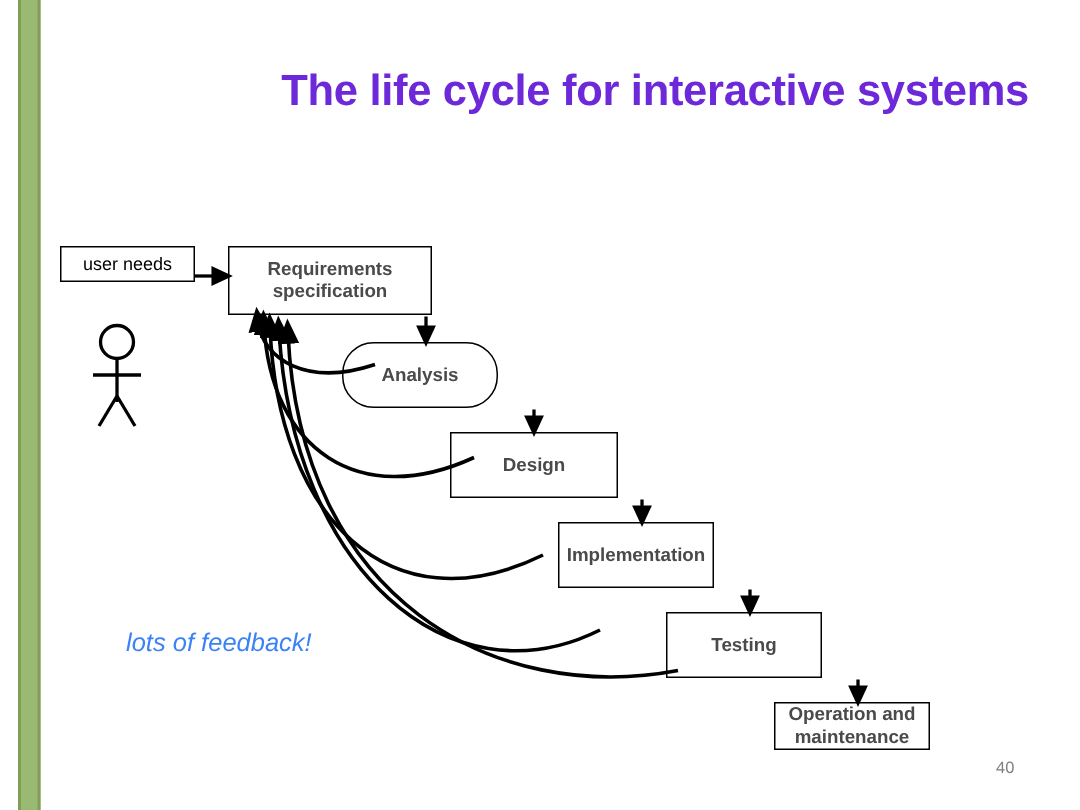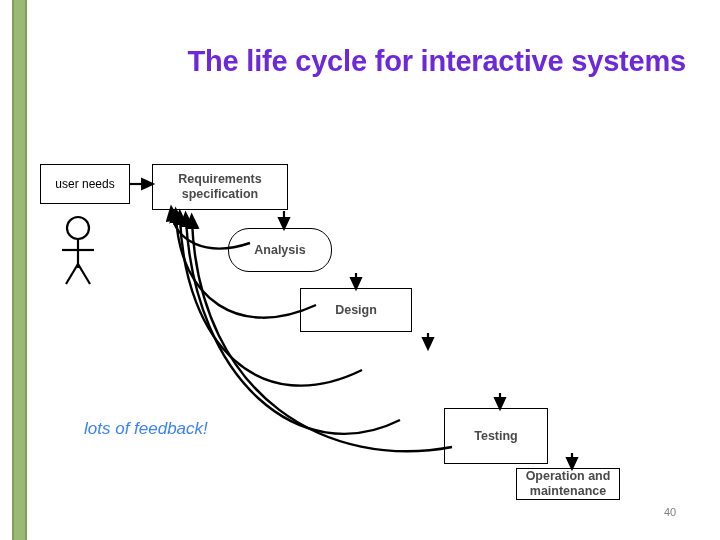--- a/index.html
+++ b/index.html
@@ -103,38 +103,41 @@
 
   <div class="left-bar"></div>
 
   <div class="title">The life cycle for interactive systems</div>
 
 
   <div class="note-feedback">lots of feedback!</div>
 
   <div class="page-number">40</div>
 
-  <div class="box plain" style="left:40px; top:164px; width:90px; height:40px;">
+  <div class="box plain" style="left:40px; top:164px; width:90px; height:24px;">
     <span>user needs</span>
   </div>
 
   <div class="box" style="left:152px; top:164px; width:136px; height:46px;">
     <span>Requirements specification</span>
   </div>
 
   <div class="box" style="left:228px; top:228px; width:104px; height:44px;border-radius:21px;">
     <span>Analysis</span>
   </div>
 
   <div class="box" style="left:300px; top:288px; width:112px; height:44px;">
     <span>Design</span>
   </div>
 
+  <div class="box" style="left:372px; top:348px; width:104px; height:44px;">
+    <span>Implementation</span>
+  </div>
 
-  <div class="box" style="left:444px; top:408px; width:104px; height:56px;">
+  <div class="box" style="left:444px; top:408px; width:104px; height:44px;">
     <span>Testing</span>
   </div>
 
   <div class="box" style="left:516px; top:468px; width:104px; height:32px;">
     <span>Operation and maintenance</span>
   </div>
 
   <svg class="overlay" viewBox="0 0 720 540">
     <defs>
       <marker id="arrowhead" markerWidth="7" markerHeight="7" refX="3.2" refY="3" orient="auto">

